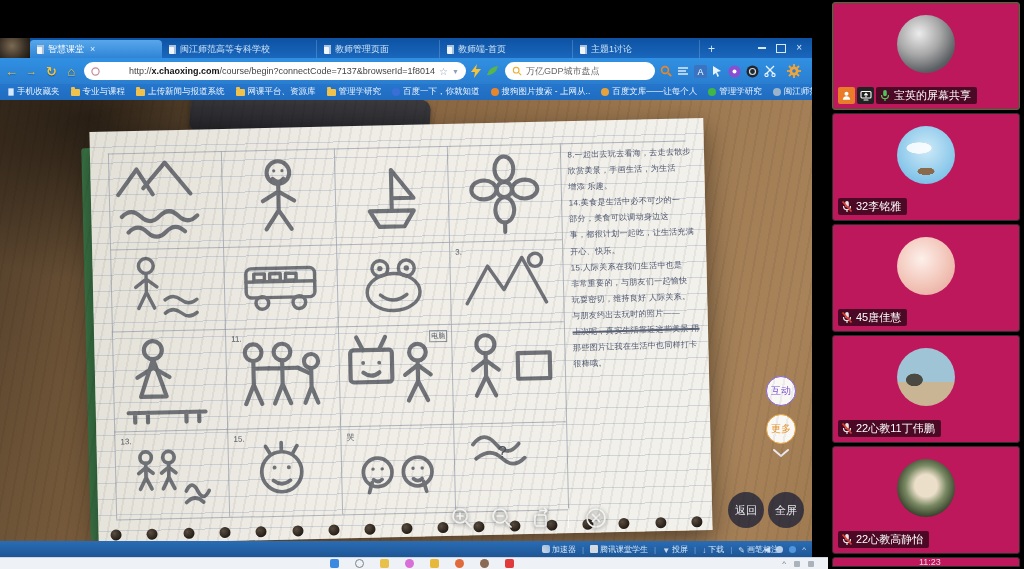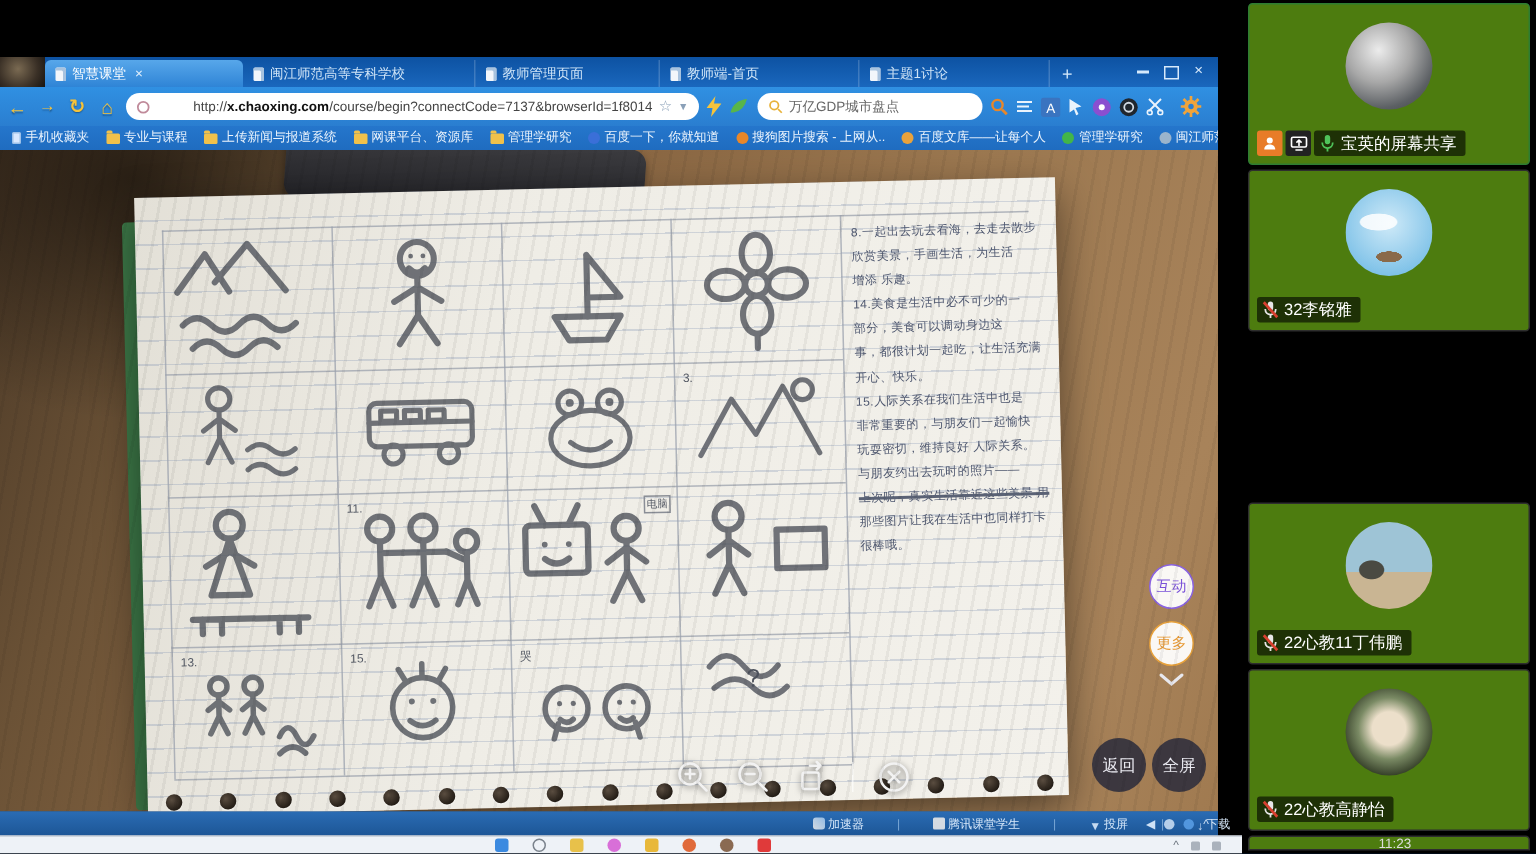--- a/index.html
+++ b/index.html
@@ -72,38 +72,38 @@
   
   .fab{position:absolute;width:30px;height:30px;border-radius:50%;background:rgba(255,255,255,.94);font-size:10px;display:flex;align-items:center;justify-content:center;box-sizing:border-box;}
   .fab.interact{left:766px;top:276px;color:#7a52d8;border:1.5px solid #8a63e0;}
   .fab.more{left:766px;top:314px;color:#e89a35;border:1.5px solid #e8a23c;}
   .fab-chevron{position:absolute;left:770px;top:346px;width:22px;height:14px;}
   .navbtn{position:absolute;width:36px;height:36px;border-radius:50%;background:rgba(46,46,60,.88);color:#ebebf2;font-size:11px;display:flex;align-items:center;justify-content:center;}
   .navbtn.back{left:728px;top:392px;}
   .navbtn.full{left:768px;top:392px;}
   
   .statusbar{position:absolute;left:0;bottom:0;width:100%;height:16px;background:linear-gradient(#2a6cb4,#1d5696);}
-  .sitems{position:absolute;left:542px;top:0;height:16px;display:flex;align-items:center;gap:22px;color:#d7e8fa;font-size:8px;white-space:nowrap;}
+  .sitems{position:absolute;left:542px;top:0;height:16px;display:flex;align-items:center;gap:6px;color:#d7e8fa;font-size:8px;white-space:nowrap;}
   .ssep{color:#7aa7d6;}
   .sic{display:inline-block;width:8px;height:8px;border-radius:2px;background:#cfe2f6;opacity:.9;margin-right:2px;vertical-align:-1px;}
   .sic.pen{background:linear-gradient(45deg,#e8e8e8,#9ec4ea);}
   .sic.cam{background:#e8e8e8;border-radius:1px;}
   .sic.arrow{background:transparent;color:#d7e8fa;width:auto;}
   .stray{position:absolute;right:6px;top:0;height:16px;display:flex;align-items:center;gap:6px;color:#cfe2f6;font-size:8px;}
   .stray b{display:inline-block;width:7px;height:7px;border-radius:50%;background:#cfe2f6;opacity:.85;}
   
   .taskbar{position:absolute;left:0;top:557px;width:828px;height:12px;background:#eef2f7;border-top:1px solid #cfd6de;box-sizing:border-box;}
   .tcluster{position:absolute;left:330px;top:1px;display:flex;gap:16px;align-items:center;}
   .tbi{width:9px;height:9px;border-radius:2px;}
   .tbi.ring{background:transparent;border:1.5px solid #7a828c;border-radius:50%;box-sizing:border-box;}
   .ttray{position:absolute;right:14px;top:1px;display:flex;gap:8px;align-items:center;color:#6a727c;font-size:8px;}
   .ttray i{display:inline-block;width:6px;height:6px;background:#aab2bc;border-radius:1px;}
   
   .panel{position:absolute;left:828px;top:0;width:196px;height:569px;background:#000;}
-  .tile{position:absolute;left:4px;width:188px;height:108px;background:#4d7c0f;border:1px solid #2e2e2e;border-radius:3px;overflow:hidden;box-sizing:border-box;}
+  .tile{position:absolute;left:4px;width:188px;height:108px;background:#be185d;border:1px solid #2e2e2e;border-radius:3px;overflow:hidden;box-sizing:border-box;}
   .tile.speaking{border-color:#2e7d32;}
   .avatar{position:absolute;left:50%;top:12px;transform:translateX(-50%);width:58px;height:58px;border-radius:50%;}
   .av1{background:radial-gradient(circle at 38% 32%,#ececec,#a8a8a8 40%,#5c6064 72%,#393c40);}
   .av2{background:radial-gradient(ellipse 14px 6px at 50% 78%,#8a6a4a 0 60%,transparent 62%),radial-gradient(ellipse 20px 9px at 38% 38%,rgba(255,255,255,.85) 0 60%,transparent 65%),radial-gradient(circle at 50% 40%,#cfeaf8,#7fc2e8 75%,#5aa8d8);}
   .av3{background:radial-gradient(circle at 42% 38%,#fdf0ea,#f2c4b8 55%,#e3a096);}
   .av4{background:radial-gradient(ellipse 16px 12px at 30% 55%,#4a4a42 0 50%,transparent 55%),linear-gradient(180deg,#9ec4d6 0 58%,#c9b593 58% 100%);}
   .av5{background:radial-gradient(circle at 50% 46%,#ecdfca 0 26%,#7a8a64 48%,#2a331f 78%,#1c2316);}
   .badges{position:absolute;left:5px;bottom:5px;display:flex;align-items:center;gap:2px;}
   .badge{width:17px;height:17px;border-radius:2px;display:flex;align-items:center;justify-content:center;}
   .badge.share-owner{background:#e87c28;}
@@ -642,20 +642,34 @@
               <rect x="4.2" y="1" width="3.6" height="6.2" rx="1.8" fill="#e6e6e6"></rect>
               <path d="M2.5 6c0 2.2 1.6 3.7 3.5 3.7S9.5 8.2 9.5 6" fill="none" stroke="#e6e6e6" stroke-width="1.2"></path>
               <line x1="6" y1="9.7" x2="6" y2="12" stroke="#e6e6e6" stroke-width="1.2"></line>
               <line x1="1.5" y1="1.5" x2="10.5" y2="11.5" stroke="#d8402f" stroke-width="1.8"></line>
             </svg>
         <span class="pname">32李铭雅</span>
       </span>
         </div>
     </div>
 
+    <div class="tile" style="top:224px">
+      <div class="avatar av3"></div>
+      <div class="badges">
+          <span class="namepill">
+        <svg width="12" height="13" viewBox="0 0 12 13">
+              <rect x="4.2" y="1" width="3.6" height="6.2" rx="1.8" fill="#e6e6e6"></rect>
+              <path d="M2.5 6c0 2.2 1.6 3.7 3.5 3.7S9.5 8.2 9.5 6" fill="none" stroke="#e6e6e6" stroke-width="1.2"></path>
+              <line x1="6" y1="9.7" x2="6" y2="12" stroke="#e6e6e6" stroke-width="1.2"></line>
+              <line x1="1.5" y1="1.5" x2="10.5" y2="11.5" stroke="#d8402f" stroke-width="1.8"></line>
+            </svg>
+        <span class="pname">45唐佳慧</span>
+      </span>
+        </div>
+    </div>
 
     <div class="tile" style="top:335px">
       <div class="avatar av4"></div>
       <div class="badges">
           <span class="namepill">
         <svg width="12" height="13" viewBox="0 0 12 13">
               <rect x="4.2" y="1" width="3.6" height="6.2" rx="1.8" fill="#e6e6e6"></rect>
               <path d="M2.5 6c0 2.2 1.6 3.7 3.5 3.7S9.5 8.2 9.5 6" fill="none" stroke="#e6e6e6" stroke-width="1.2"></path>
               <line x1="6" y1="9.7" x2="6" y2="12" stroke="#e6e6e6" stroke-width="1.2"></line>
               <line x1="1.5" y1="1.5" x2="10.5" y2="11.5" stroke="#d8402f" stroke-width="1.8"></line>

